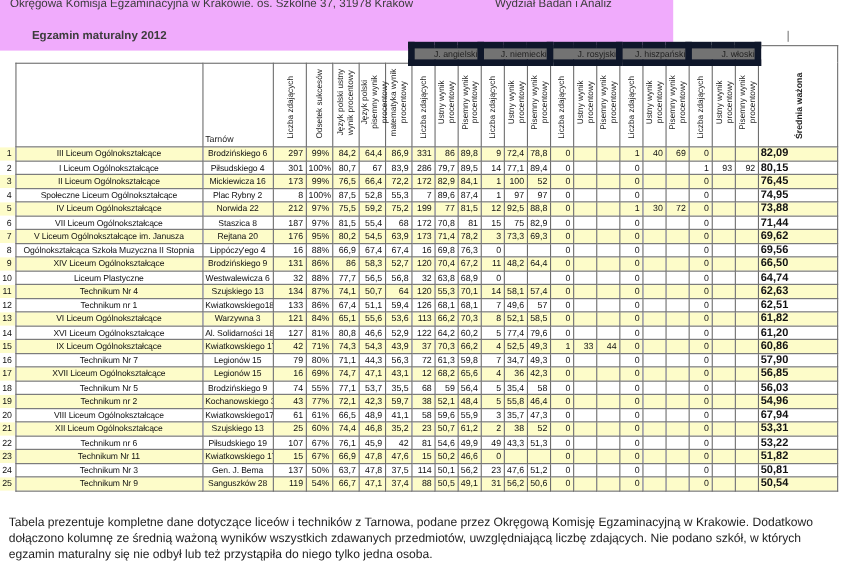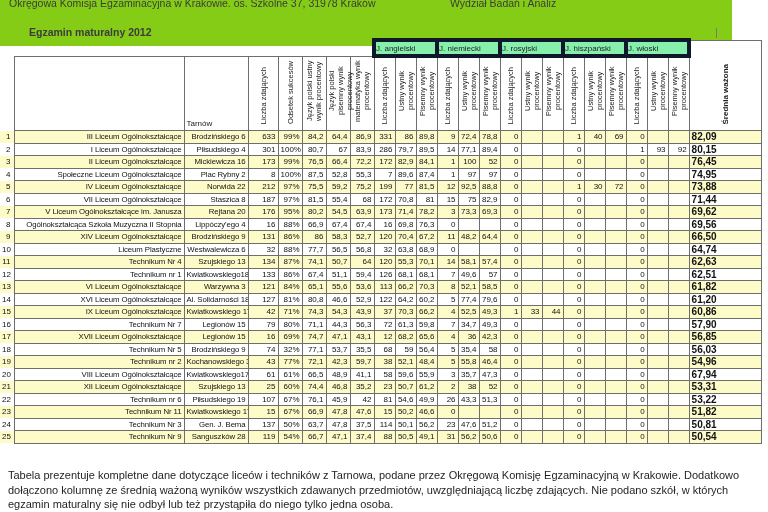--- a/index.html
+++ b/index.html
@@ -1,48 +1,48 @@
 <!DOCTYPE html>
 <html><head>
 <meta charset="utf-8">
 <style>
   html,body { margin:0; padding:0; }
   body {
     width:768px; height:512px; position:relative; overflow:hidden;
     background:#ffffff; font-family:"Liberation Sans", sans-serif; color:#1e1e1e;
   }
   
-  .band { position:absolute; top:0; left:0; width:732px; height:46px; background:#84cc16; }
+  .band { position:absolute; top:0; left:0; width:612px; height:46px; background:#f0abfc; }
   .band .txt { position:absolute; font-size:10.5px; color:#3c3c3c; white-space:nowrap; }
   .org-line1 { top:-3px; left:9px; }
   .org-dept  { top:-3px; left:450px; }
   .org-line2 { top:11px; left:9px; }
   .exam-title { top:26px; left:9px; font-weight:bold; color:#222;margin-left:20px; }
   .exam-sub   { top:26px; left:272px; color:#333; }
   .tick { position:absolute; left:716px; top:28px; width:1px; height:10px; background:#7a7a7a; }
 
   
   table.results { position:absolute; top:38px; left:0; border-collapse:collapse; table-layout:fixed; width:761px; }
   th, td { padding:0; margin:0; font-weight:normal; box-sizing:border-box; }
   th.hx { border:none; background:transparent; }
-  th.grp { border:4px solid #0f172a; background:#86efac; font-size:8px; height:16px; text-align:left; color:#222; }
+  th.grp { border:6px solid #0f172a; background:#737373; font-size:8px; height:16px; text-align:right; color:#222; }
   th.rot, th.schoolh, th.tarnow, th.avgh { border:1px solid #6e6e6e; background:#fff; }
   th.rot  { vertical-align:bottom; text-align:center; height:70px; padding-bottom:2px; }
   th.avgh { vertical-align:bottom; text-align:center; padding-bottom:2px; }
   th.tarnow { vertical-align:bottom; text-align:left; font-size:8px; padding:5px 2px 2px 2px; color:#222;margin-left:16px; }
   .vt { display:inline-block; writing-mode:vertical-rl; transform:rotate(180deg);
         font-size:7.5px; line-height:9px; max-height:66px; color:#222; }
   .vt.avgv { font-weight:bold; font-size:8px; max-height:80px; }
 
   tbody td { border:1px solid #6e6e6e; height:12.5px; font-size:8px; line-height:11px;
              padding:0 2px; overflow:hidden; white-space:nowrap; color:#111; }
   tbody tr:nth-child(odd) td  { background:#fdfcc9; }
   tbody tr:nth-child(even) td { background:#ffffff; }
   td.rnum { border:none; text-align:right; padding-right:3px; }
-  td.school, td.addr { text-align:right; font-size:7.8px; letter-spacing:-0.1px; }
+  td.school, td.addr { text-align:center; font-size:7.8px; letter-spacing:-0.1px; }
   td.num { text-align:right; }
   td.avg { text-align:left; font-weight:bold; font-size:10px; padding-right:3px; }
 
   
   .footnote { position:absolute; top:468px; left:8px; width:754px;
               font-size:11px; line-height:14.5px; color:#1f1f1f; }
 </style>
 </head>
 <body>
 
@@ -114,21 +114,21 @@
         <th class="rot"><span class="vt">Liczba zdających</span></th>
         <th class="rot"><span class="vt">Ustny wynik procentowy</span></th>
         <th class="rot"><span class="vt">Pisemny wynik procentowy</span></th>
       </tr>
     </thead>
   <tbody id="t-body">
       <tr>
         <td class="rnum">1</td>
         <td class="school">III Liceum Ogólnokształcące</td>
         <td class="addr">Brodzińskiego 6</td>
-        <td class="num">633</td>
+        <td class="num">297</td>
         <td class="num">99%</td>
         <td class="num">84,2</td>
         <td class="num">64,4</td>
         <td class="num">86,9</td>
         <td class="num">331</td>
         <td class="num">86</td>
         <td class="num">89,8</td>
         <td class="num">9</td>
         <td class="num">72,4</td>
         <td class="num">78,8</td>
@@ -557,21 +557,21 @@
         <td class="num">0</td>
         <td class="num"></td>
         <td class="num"></td>
         <td class="avg">56,85</td>
       </tr>
       <tr>
         <td class="rnum">18</td>
         <td class="school">Technikum Nr 5</td>
         <td class="addr">Brodzińskiego 9</td>
         <td class="num">74</td>
-        <td class="num">32%</td>
+        <td class="num">55%</td>
         <td class="num">77,1</td>
         <td class="num">53,7</td>
         <td class="num">35,5</td>
         <td class="num">68</td>
         <td class="num">59</td>
         <td class="num">56,4</td>
         <td class="num">5</td>
         <td class="num">35,4</td>
         <td class="num">58</td>
         <td class="num">0</td>
@@ -668,21 +668,21 @@
         <td class="school">Technikum nr 6</td>
         <td class="addr">Piłsudskiego 19</td>
         <td class="num">107</td>
         <td class="num">67%</td>
         <td class="num">76,1</td>
         <td class="num">45,9</td>
         <td class="num">42</td>
         <td class="num">81</td>
         <td class="num">54,6</td>
         <td class="num">49,9</td>
-        <td class="num">26</td>
+        <td class="num">49</td>
         <td class="num">43,3</td>
         <td class="num">51,3</td>
         <td class="num">0</td>
         <td class="num"></td>
         <td class="num"></td>
         <td class="num">0</td>
         <td class="num"></td>
         <td class="num"></td>
         <td class="num">0</td>
         <td class="num"></td>

